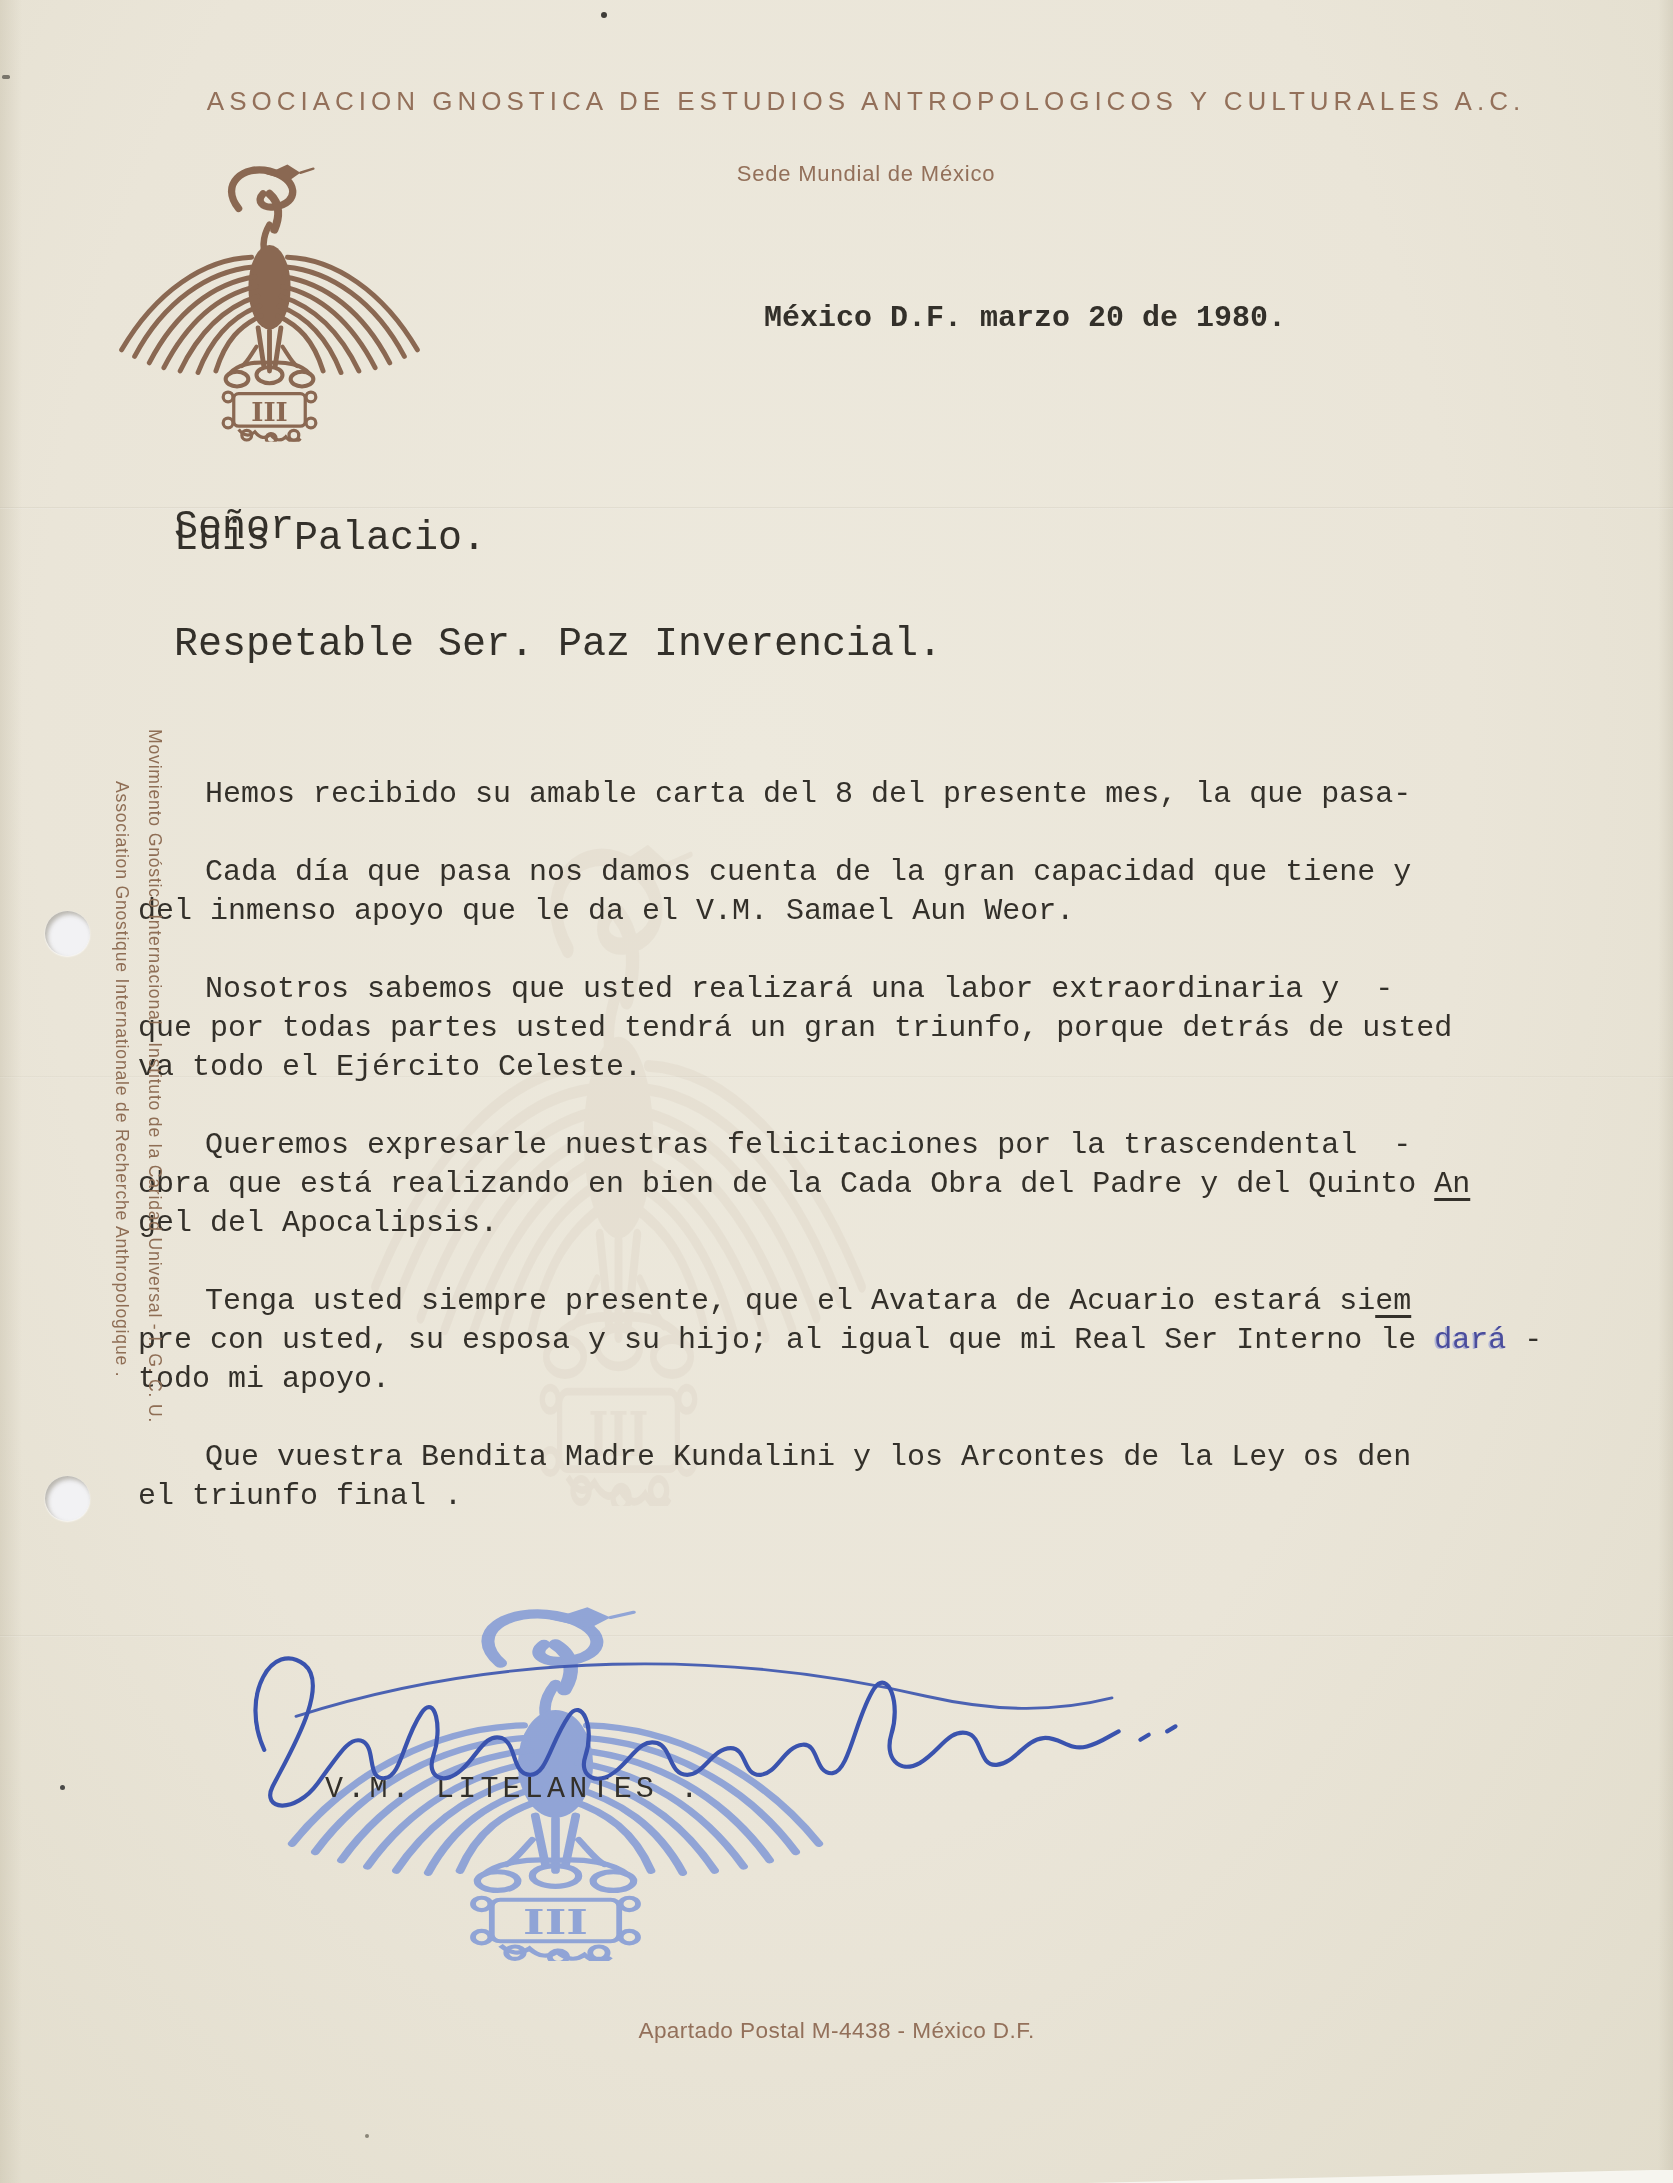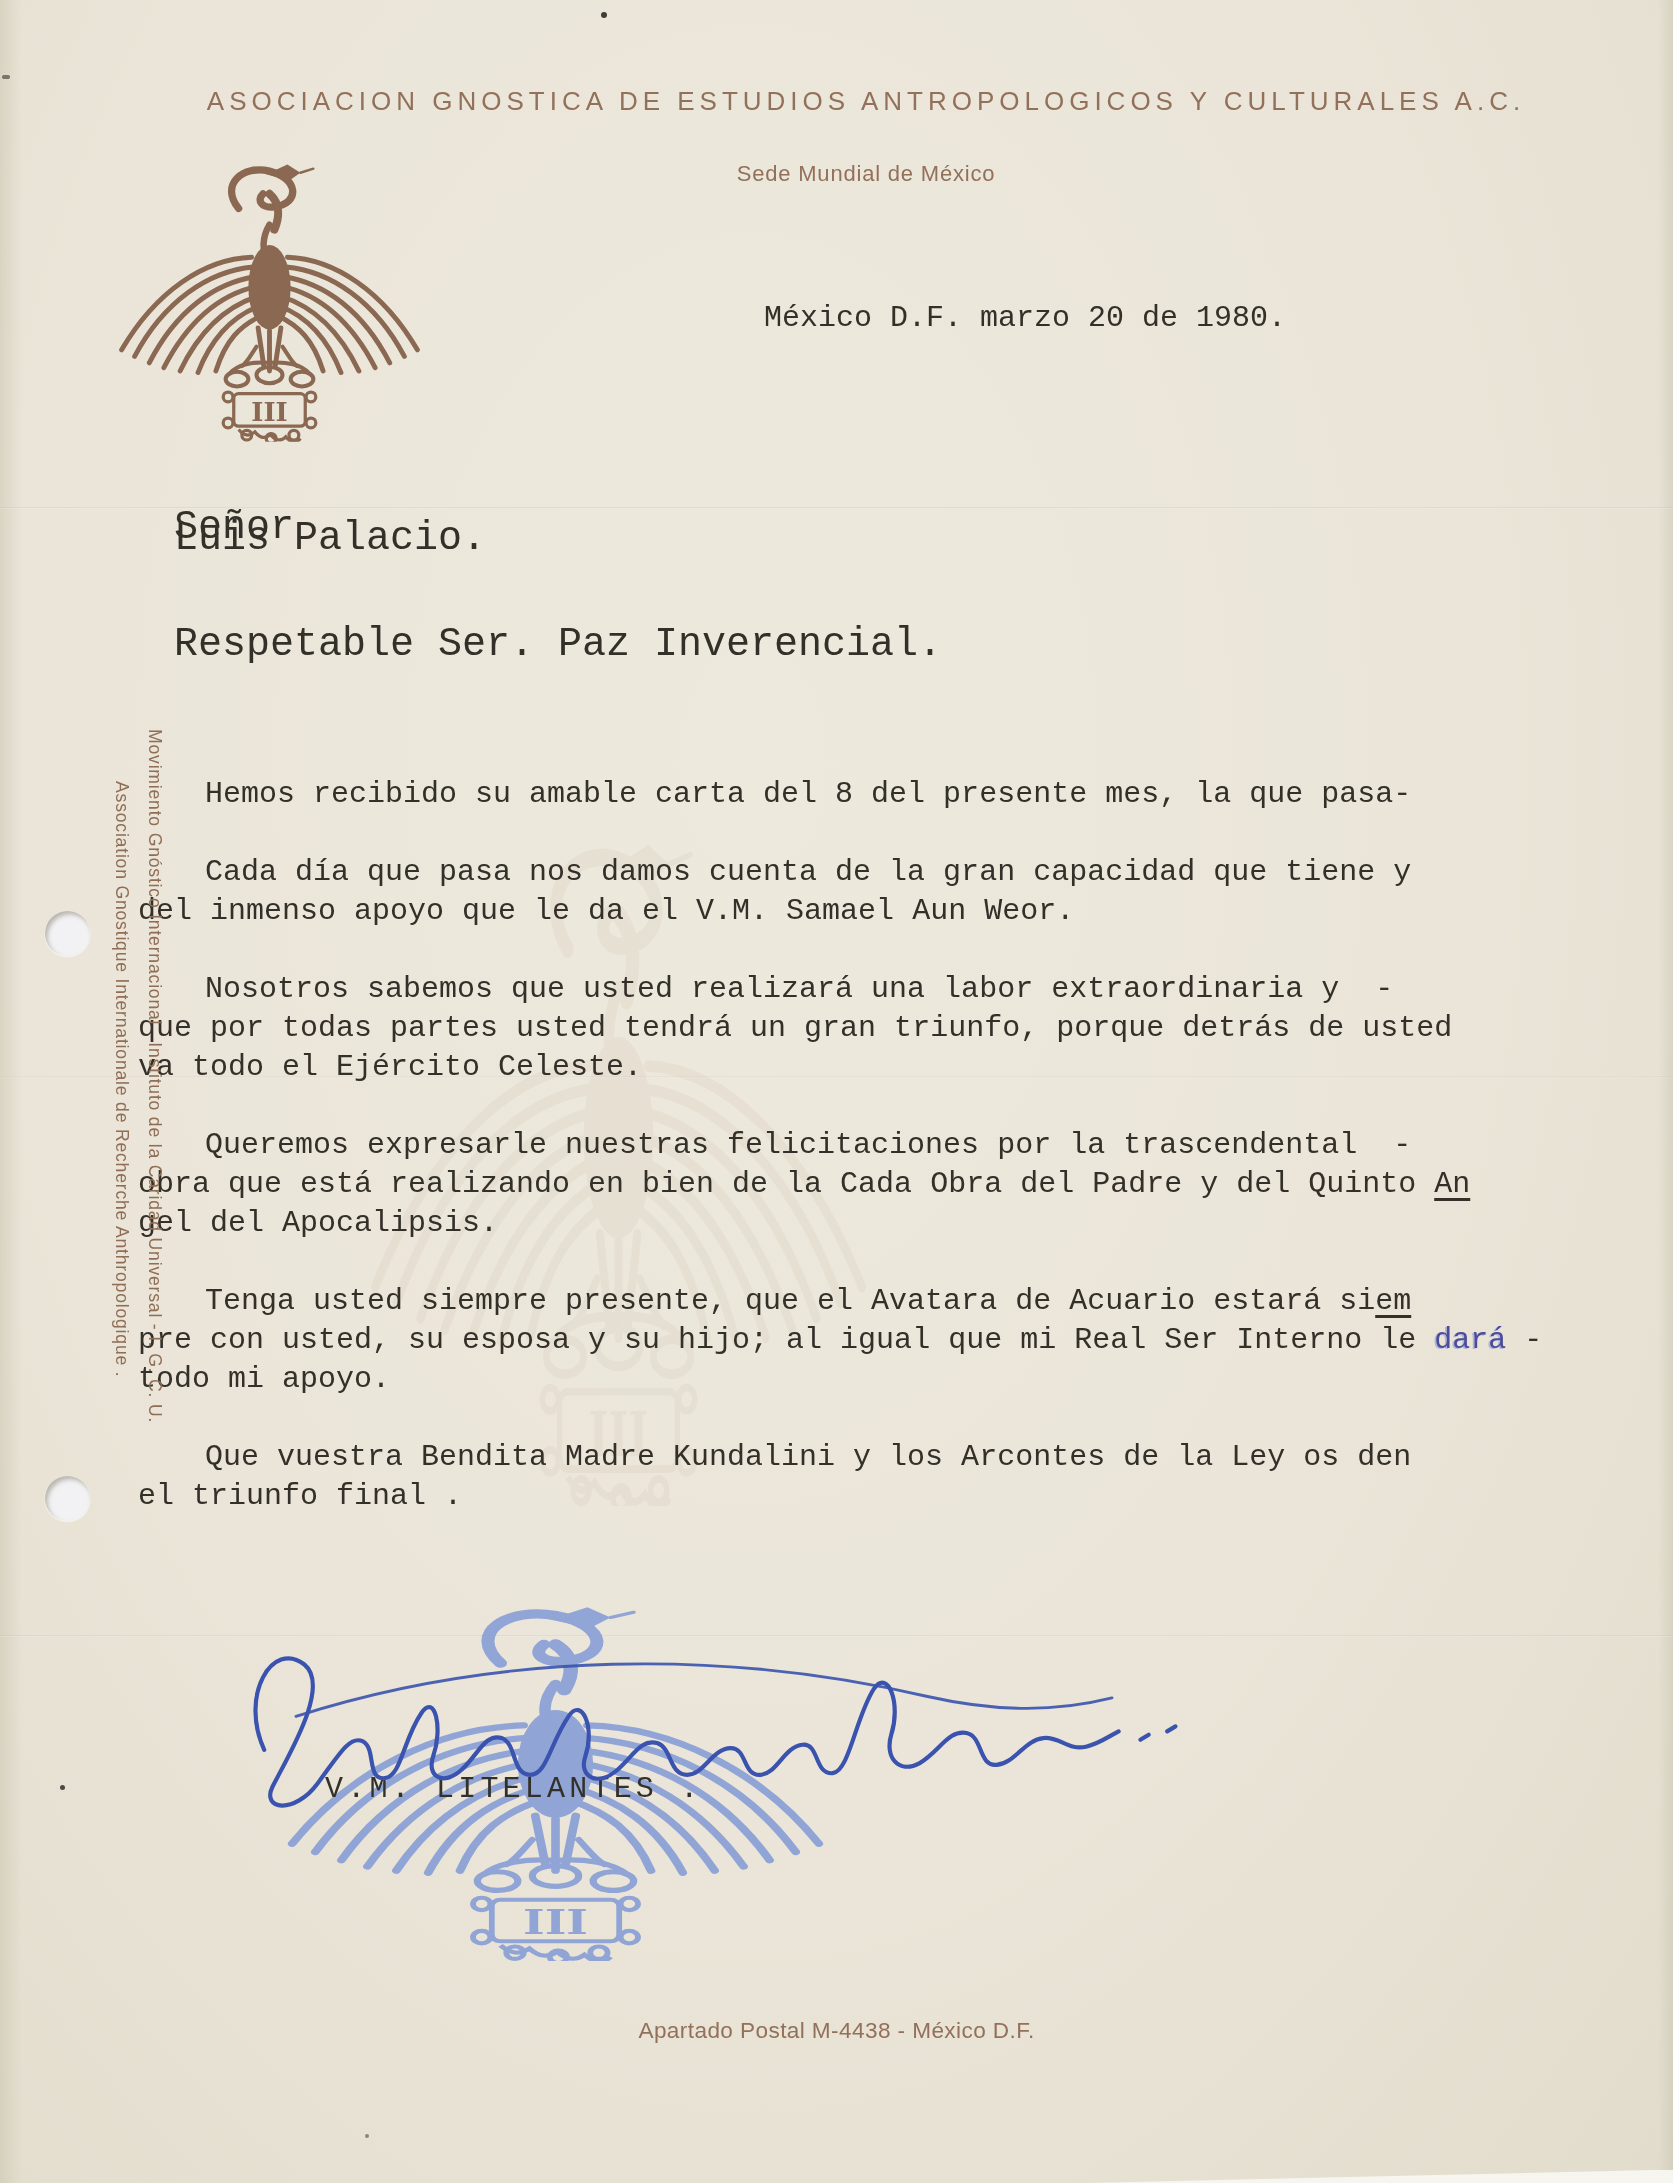--- a/index.html
+++ b/index.html
@@ -15,21 +15,21 @@
   
   .org-name{top:86px; left:866px; transform:translateX(-50%); white-space:nowrap;
     font-size:26px; letter-spacing:5px; color:#93705a; z-index:4;}
   .org-sub{top:161px; left:866px; transform:translateX(-50%); white-space:nowrap;
     font-size:22px; letter-spacing:0.8px; color:#93705a; z-index:4;}
   .logo{left:107px; top:156px; width:325px; height:291px; color:#8a6852; z-index:4;}
   .footer-line{top:2018px; left:0; width:100%; text-align:center;
     font-size:22.6px; letter-spacing:0.4px; color:#93705a; z-index:4;}
   
   .mono{font-family:"Liberation Mono","DejaVu Sans Mono",monospace; color:#33302a; z-index:4;}
-  .date-line{left:764px; top:301px; font-size:30px; white-space:pre;}
+  .date-line{left:764px; top:301px; font-size:30px; white-space:pre;font-weight:bold;}
   .recip{left:138px; font-size:40px; white-space:pre;margin-left:36px;}
   .body-block{left:138px; top:775px; width:1389px; font-size:30px;}
   .bline{height:39px; line-height:39px; white-space:pre;}
   .para{margin-bottom:39px;}
   .para .bline:first-child{text-indent:67px;}
   .u{text-decoration:underline; text-decoration-thickness:2.5px; text-underline-offset:5.9px;}
   .blue{color:#4a4d9c; text-shadow:-1.7px 0.8px 0 rgba(110,125,210,.45);}
   .typed-name{left:325px; top:1772px; font-size:30px; letter-spacing:4.2px; z-index:5; white-space:pre;}
   
   .side-rot{left:171px; top:729px; width:874px; transform-origin:0 0; transform:rotate(90deg); z-index:4;}

